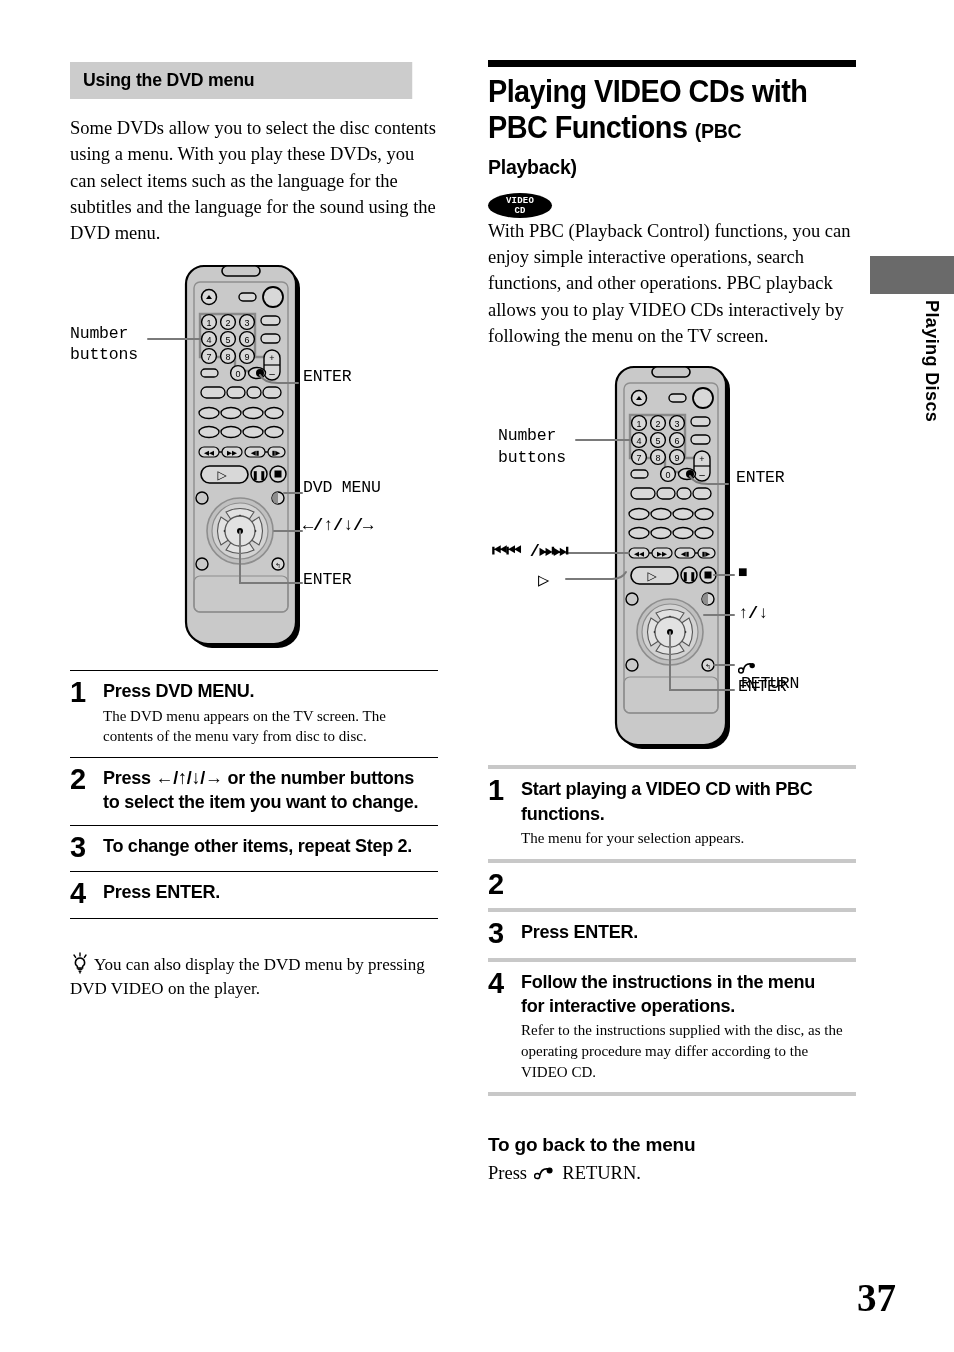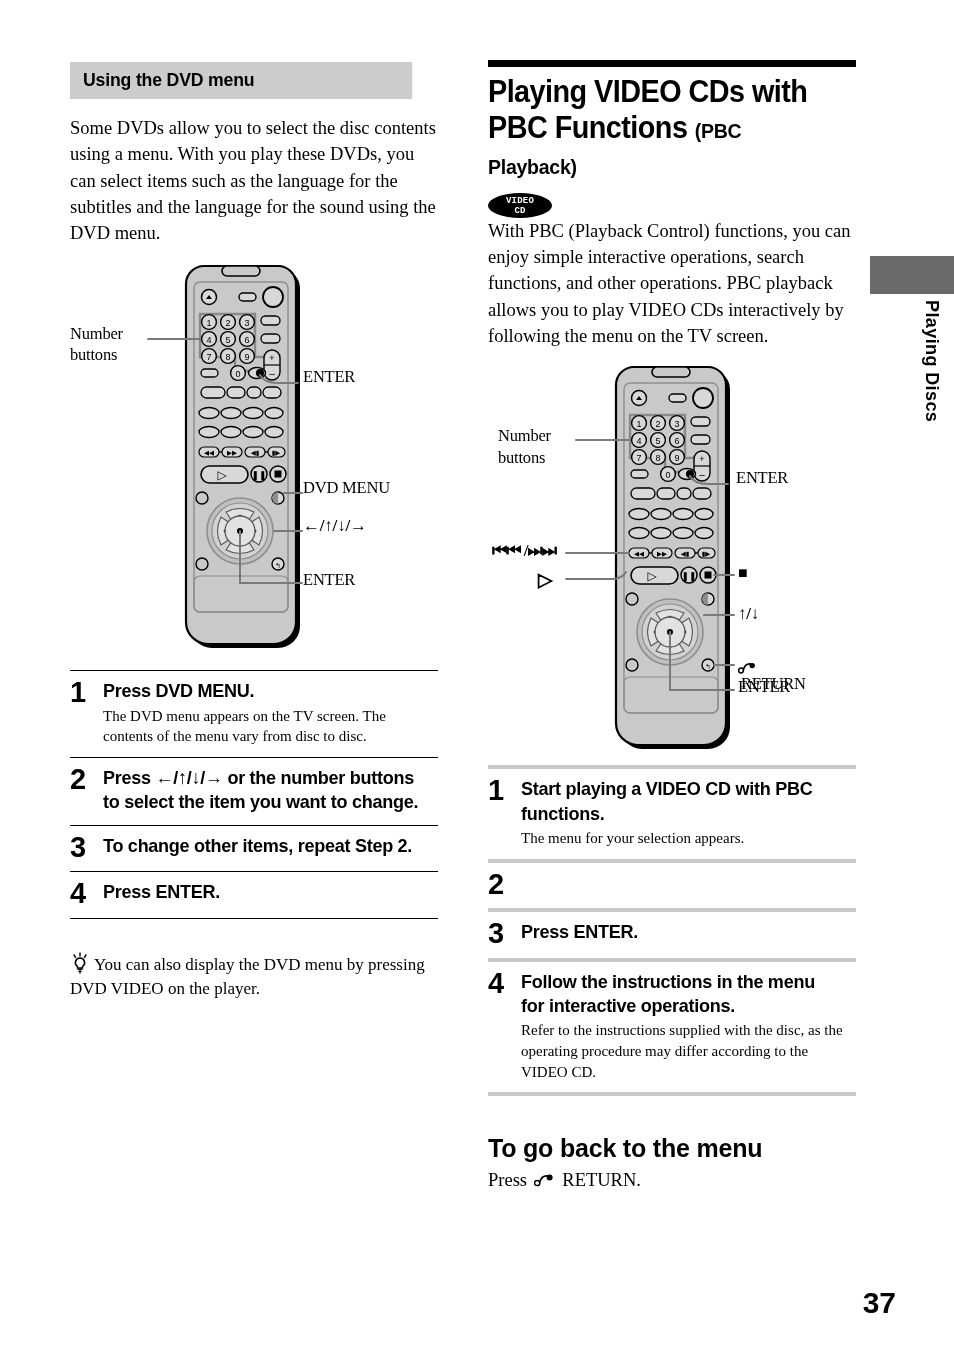--- a/index.html
+++ b/index.html
@@ -116,21 +116,21 @@
     line-height:1.4;
     margin:0;
     text-indent:24px;
   }
   .bulb { position:absolute; left:0; top:-1px; }
 
   
   .subhead {
     font-family:"Liberation Sans", sans-serif;
     font-weight:bold;
-    font-size:25px;
+    font-size:19px;
     letter-spacing:-0.2px;
     margin:38px 0 4px 0;
   }
 
   
   .side-tab-block { position:absolute; right:0; top:256px; width:84px; height:38px; background:#6a6a6a; }
   .side-label {
     position:absolute;
     right:12px; top:300px;
     font-family:"Liberation Sans", sans-serif;
@@ -139,32 +139,32 @@
     letter-spacing:0.4px;
     writing-mode:vertical-rl;
     text-orientation:mixed;
     white-space:nowrap;
   }
 
   
   .pageno {
     position:absolute;
     right:58px; bottom:32px;
-    font-family:Liberation Sans, sans-serif;
-    font-weight:bold;
-    font-size:30px;
+    font-family:Liberation Serif, serif;
+    font-weight:bold;
+    font-size:39px;
   }
 
   
   .fig { position:relative; }
   .fig svg { display:block; }
 
   .lbl {
     position:absolute;
-    font-family:Liberation Serif, serif;
+    font-family:Liberation Mono, monospace;
     font-size:16.5px;
     white-space:nowrap;
     letter-spacing:-0.2px;
   }
   .lbl.sym { font-weight:bold; font-size:17px; }
 </style>
 </head>
 <body>
 
 <div class="page">

